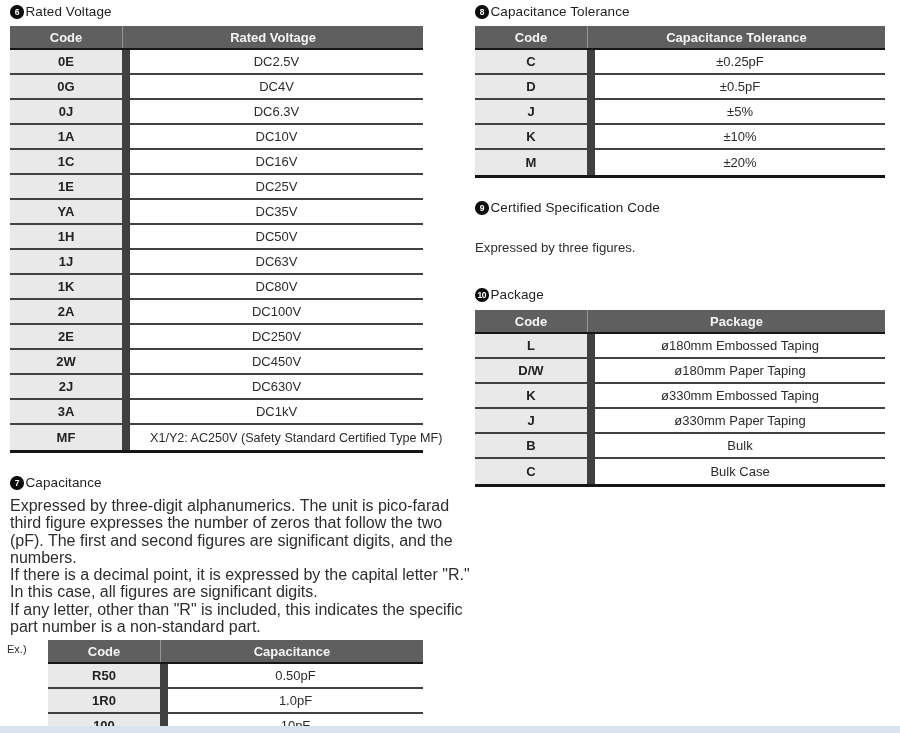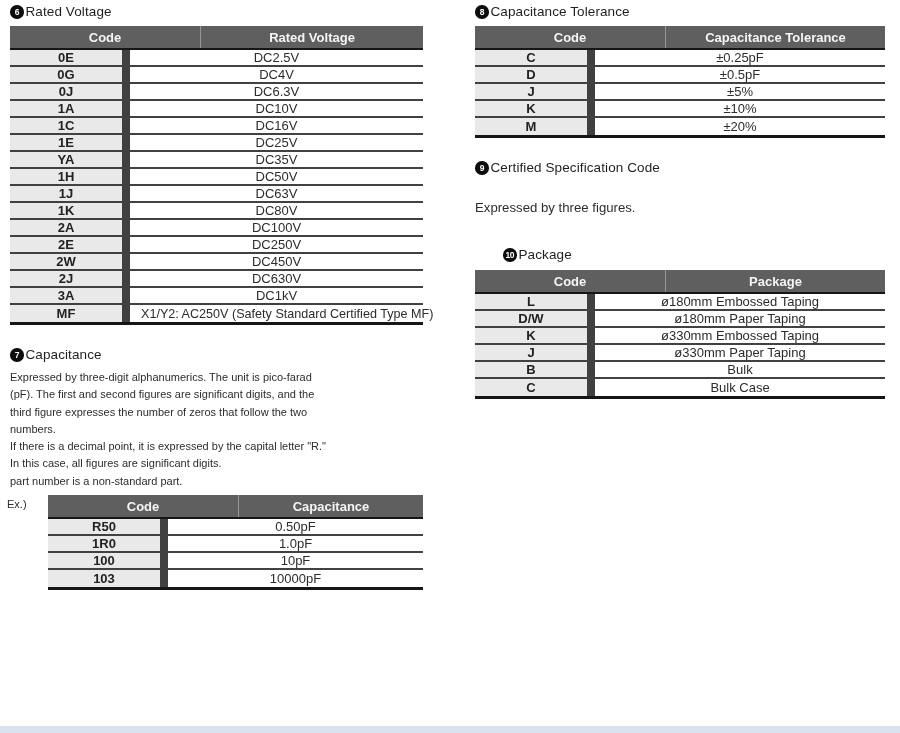--- a/index.html
+++ b/index.html
@@ -22,49 +22,49 @@
   .badge{
     display:inline-flex;align-items:center;justify-content:center;
     width:13.5px;height:13.5px;border-radius:50%;
     background:#0d0d0d;color:#ffffff;
     font-size:8.5px;font-weight:bold;letter-spacing:-0.5px;
     margin-right:2px;flex:0 0 auto;
   }
 
   
   .tbl{width:100%;border-bottom:3px solid #161616;}
-  .trow{display:flex;height:17px;border-bottom:2px solid #414141;box-sizing:border-box;}
+  .trow{display:flex;height:25px;border-bottom:2px solid #414141;box-sizing:border-box;}
   .trow:last-child{border-bottom:none;}
   .cell{
     display:flex;align-items:center;justify-content:center;
     font-size:13px;box-sizing:border-box;white-space:nowrap;overflow:visible;
   }
   .cell.code{width:112px;flex:0 0 112px;background:#e9e9e9;font-weight:bold;color:#222222;}
   .cell.val{flex:1;background:#ffffff;color:#2c2c2c;border-left:8px solid #404040;}
-  .cell.val.left{justify-content:flex-start;padding-left:11px;font-size:12.6px;}
+  .cell.val.left{justify-content:flex-start;padding-left:20px;font-size:12.6px;}
   .trow.thead{height:24px;background:#5f5f5f;border-bottom:2px solid #161616;}
-  .trow.thead .cell{color:#f5f5f5;font-weight:bold;background:transparent;margin-left:39px;}
+  .trow.thead .cell{color:#f5f5f5;font-weight:bold;background:transparent;}
   .trow.thead .cell.val{border-left:1px solid #969696;}
 
   .tbl{margin-top:6px;}
   .heading-gap{margin-top:22px;}
 
   .para{margin-top:6px;}
   .para .line{
-    font-size:11px;line-height:17.3px;height:17.3px;white-space:nowrap;color:#2d2d2d;
+    font-size:16px;line-height:17.3px;height:17.3px;white-space:nowrap;color:#2d2d2d;
   }
 
   .ex-block{position:relative;margin-top:5px;}
   .ex-label{
     position:absolute;left:-3px;top:3px;font-size:11px;color:#2d2d2d;
   }
   .ex-block .tbl{margin-top:0;margin-left:38px;width:375px;}
 
   .note{margin-top:23px;font-size:13.2px;line-height:17px;color:#2d2d2d;white-space:nowrap;}
-  .heading-gap-lg{margin-top:31px;margin-left:28px;}
+  .heading-gap-lg{margin-top:31px;}
   .tbl-package{margin-top:7px;}
 
   .bottom-strip{
     position:absolute;left:0;bottom:0;width:900px;height:7px;
     z-index:5;
   }
 </style>
 </head>
 <body>
 
@@ -146,25 +146,26 @@
       </div>
     </div>
 
   <div class="section-heading heading-gap">
     <span class="badge">7</span>
     <span>Capacitance</span>
   </div>
 
   <div class="para">
       <div class="line">Expressed by three-digit alphanumerics. The unit is pico-farad</div>
+      <div class="line">third figure expresses the number of zeros that follow the two</div>
       <div class="line">(pF). The first and second figures are significant digits, and the</div>
-      <div class="line">third figure expresses the number of zeros that follow the two</div>
       <div class="line">numbers.</div>
       <div class="line">If there is a decimal point, it is expressed by the capital letter "R."</div>
       <div class="line">In this case, all figures are significant digits.</div>
+      <div class="line">If any letter, other than "R" is included, this indicates the specific</div>
       <div class="line">part number is a non-standard part.</div>
     </div>
 
   <div class="ex-block">
     <span class="ex-label">Ex.)</span>
     <div class="tbl">
         <div class="trow thead">
           <div class="cell code">Code</div>
           <div class="cell val">Capacitance</div>
         </div>

